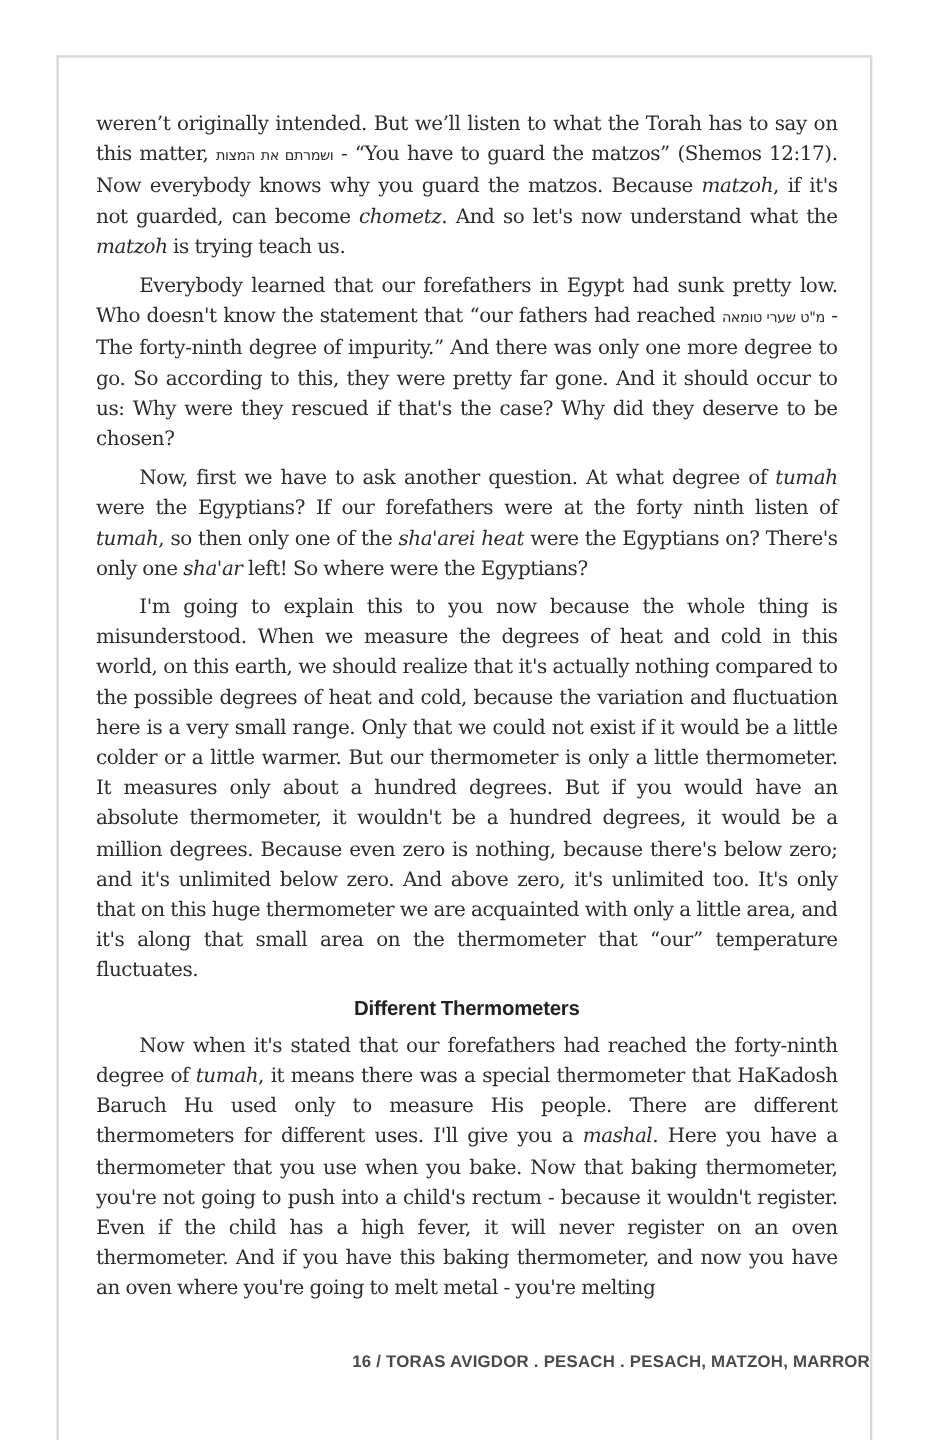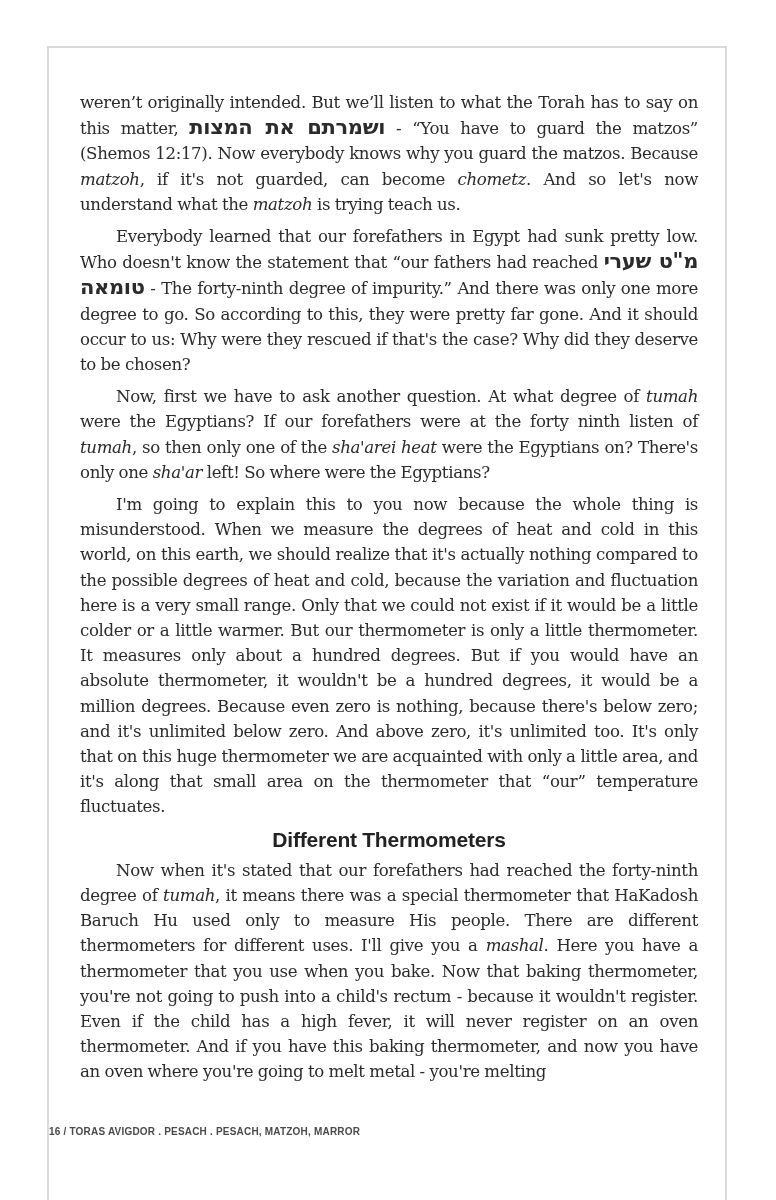--- a/index.html
+++ b/index.html
@@ -45,44 +45,44 @@
       text-indent: 36px;
     }
     .content p.first {
       text-indent: 0;
     }
     .content em {
       font-style: italic;
     }
     .hebrew {
       font-family: "DejaVu Sans", "Liberation Sans", sans-serif;
-      font-size: 21px;
-      font-weight: bold;
+      font-size: 12px;
+      font-weight: normal;
       direction: rtl;
       unicode-bidi: isolate;
     }
     h2.section-heading {
       font-family: "Liberation Sans", "DejaVu Sans", sans-serif;
       font-weight: bold;
-      font-size: 21px;
+      font-size: 17px;
       text-align: center;
       margin: 3px 0 6px 0;
       color: #222;
       letter-spacing: -0.2px;
       line-height: 25px;
     }
     .footer {
       position: absolute;
       left: 0;
       width: 100%;
       top: 1078px;
-      text-align: left;
+      text-align: right;
       font-family: "Liberation Sans", "DejaVu Sans", sans-serif;
       font-weight: bold;
-      font-size: 10px;
+      font-size: 14px;
       color: #4a4a4a;
       letter-spacing: 0.2px;
     }
   </style>
 </head>
 <body>
 
 <div class="page">
   <div class="content">
     <div id="before-heading">

